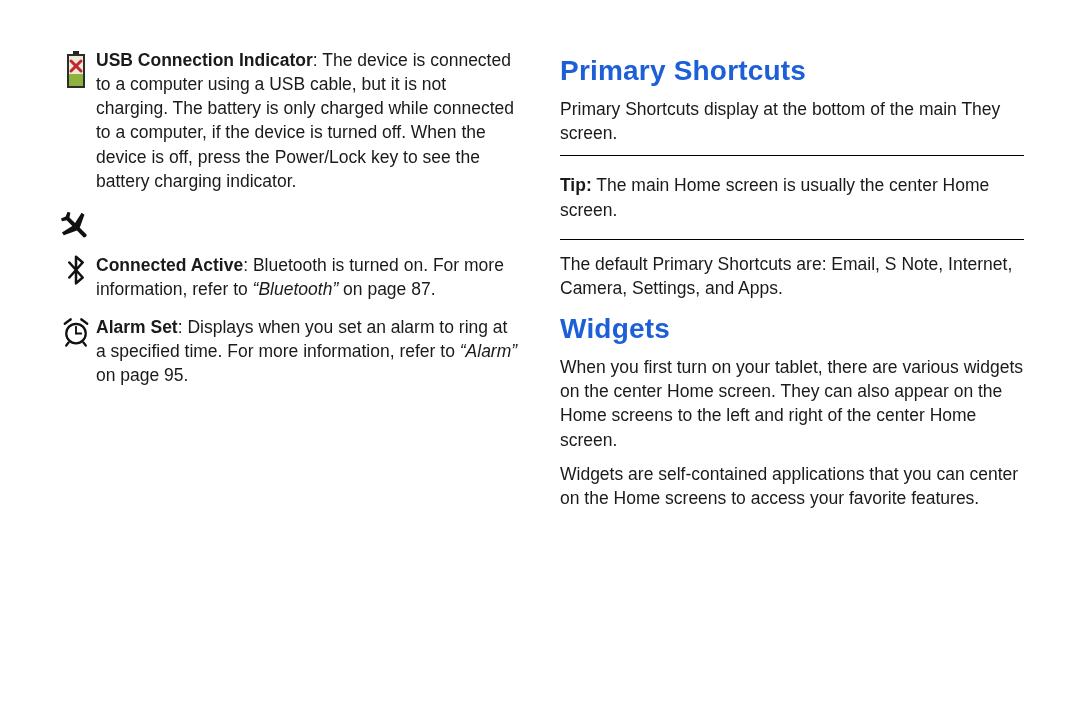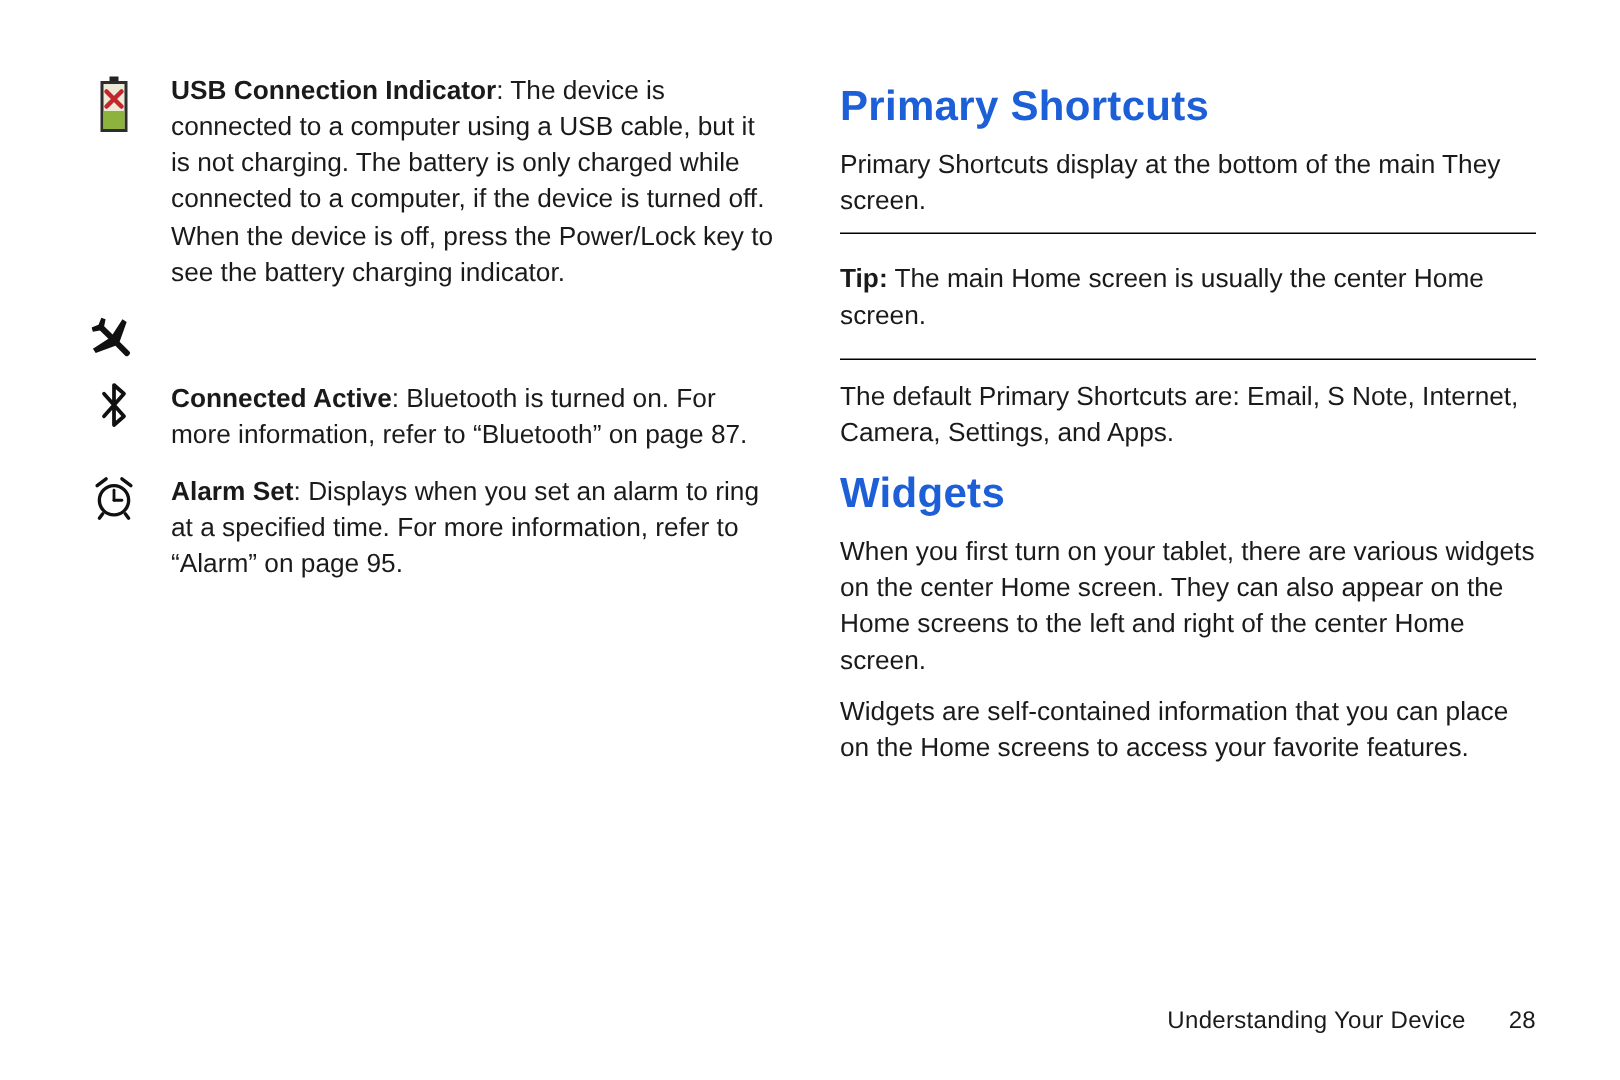--- a/index.html
+++ b/index.html
@@ -22,35 +22,34 @@
   }
   .cols{
     display:flex;
     gap:40px;
     height:calc(100% - 40px);
   }
   .col{flex:1 1 0;min-width:0;}
   .item{
     display:flex;
     align-items:flex-start;
-    gap:18px;
     margin-bottom:14px;
   }
   .iconcell{
     flex:0 0 40px;
     width:40px;
     display:flex;
     justify-content:center;
     padding-top:2px;
   }
   .iconcell svg{display:block;}
   .desc{flex:1 1 auto;}
   .desc p{margin:0;}
   .term{font-weight:700;}
-  .ital{}
+  .ital{font-style:italic;}
   h2.section{
     color:var(--accent);
     font-weight:800;
     font-size:28px;
     margin:4px 0 6px 0;
     letter-spacing:.2px;
   }
   .indent{margin-left:18px;}
   .para{margin:6px 0 10px 0;}
   .rule-top{border-top:1.5px solid #000;margin:8px 0 7px 0;}
@@ -144,23 +143,19 @@
       <div class="rule-top"></div>
       <p class="tipline">
         <span class="term">Tip:</span><span> The main Home screen is usually the center Home screen.</span>
       </p>
       <div class="rule-bot"></div>
 
       <p class="para indent">The default Primary Shortcuts are: Email, S Note, Internet, Camera, Settings, and Apps.</p>
 
       <h2 class="section">Widgets</h2>
       <p class="para indent">When you first turn on your tablet, there are various widgets on the center Home screen. They can also appear on the Home screens to the left and right of the center Home screen.</p>
-      <p class="para indent">Widgets are self-contained information that you can place on the Home screens to access your favorite features.</p>
+      <p class="para indent">Widgets are self-contained applications that you can center on the Home screens to access your favorite features.</p>
 
     </div>
 
   </div>
 
-  <div class="footer">
-    <span>Understanding Your Device</span>
-    <span class="pagenum">28</span>
-  </div>
 </div>
 
 </body></html>

